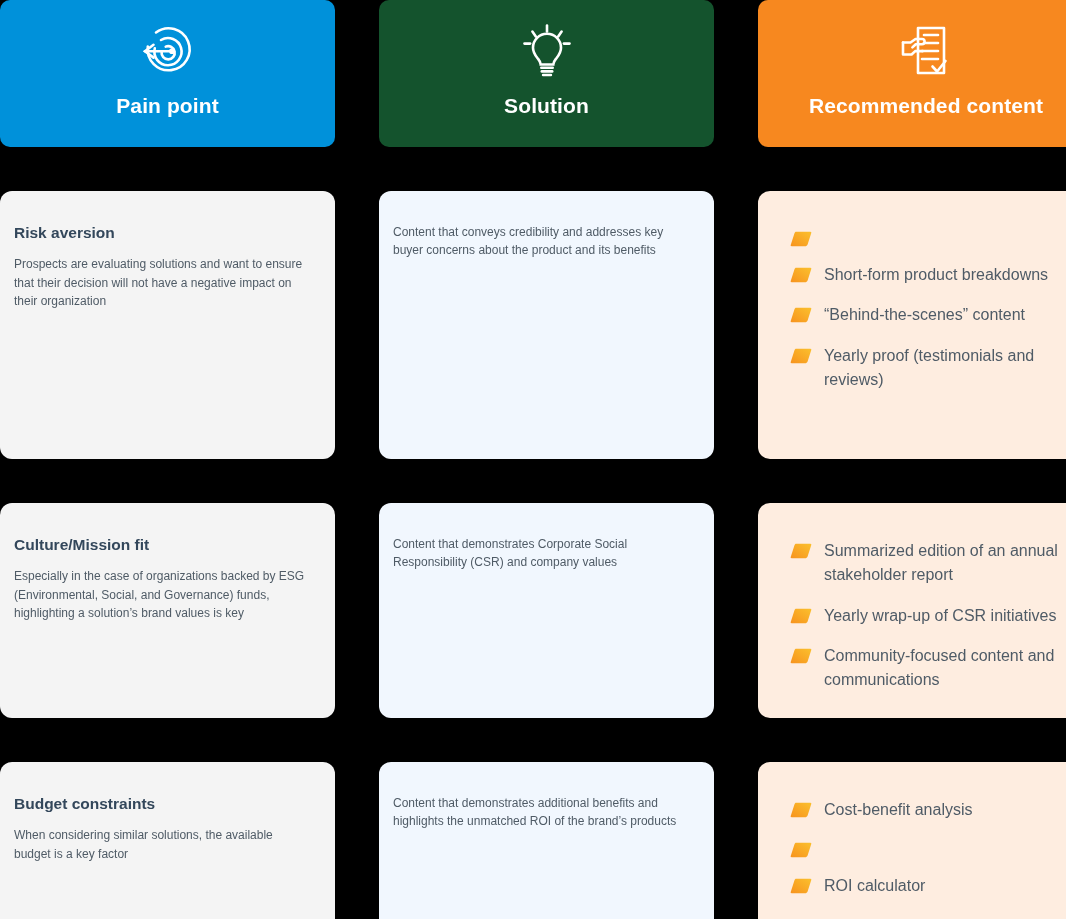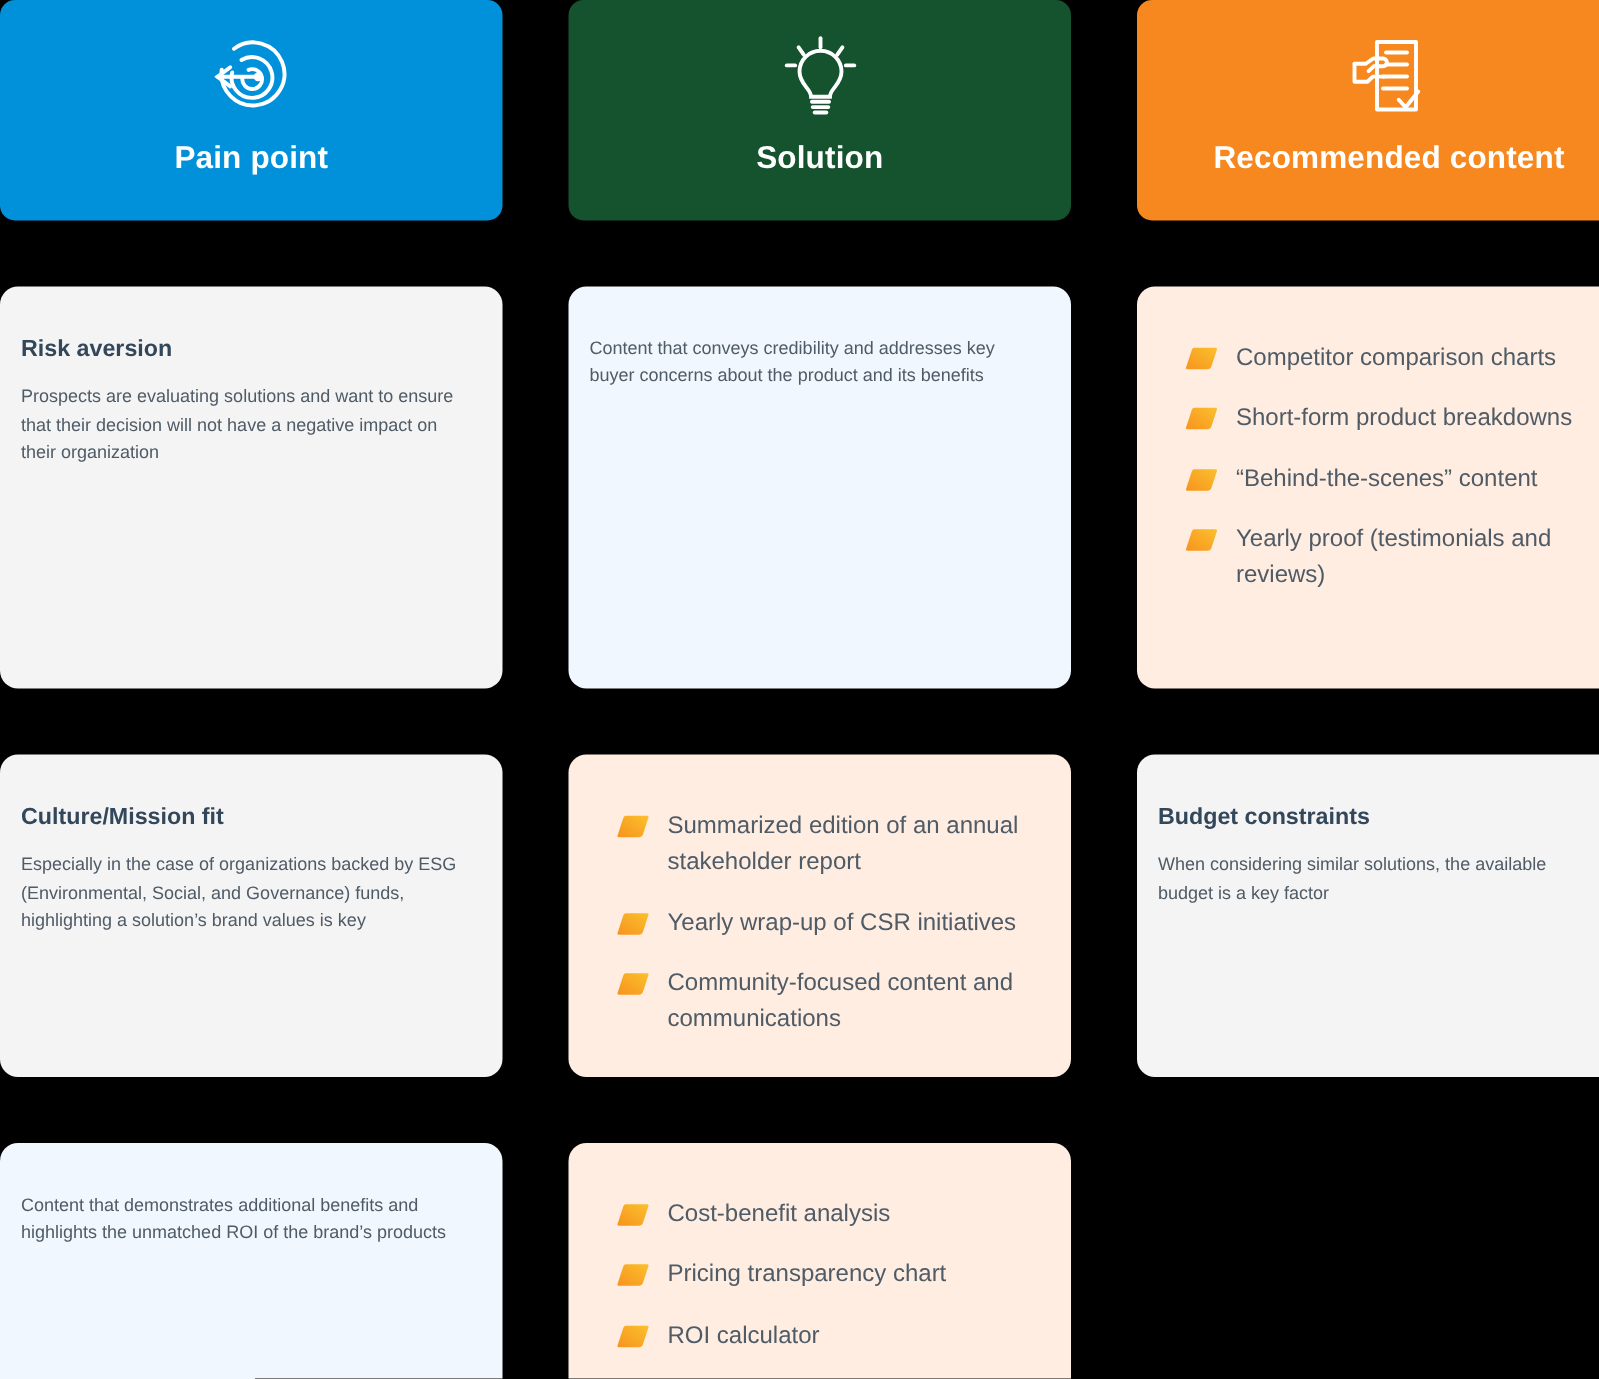--- a/index.html
+++ b/index.html
@@ -175,21 +175,20 @@
     <p class="card-body">Content that conveys credibility and addresses key buyer concerns about the product and its benefits</p>
   </div>
   <div class="card card-recommend">
     <ul class="bullets">
       <li>
         <span class="leaf-icon">
           <svg viewBox="0 0 22 16" width="22" height="16">
               <path d="M6.2 0.8 H20.4 C21.3 0.8 21.6 1.6 21.2 2.3 L17.6 13.4 C17.1 14.6 16.2 15.2 14.9 15.2 H1.6 C0.7 15.2 0.4 14.4 0.8 13.7 L4.4 2.6 C4.9 1.4 5.2 0.8 6.2 0.8 Z" fill="url(#leafgrad)"></path>
             </svg>
         </span>
-        <span class="bullet-text">Competitor comparison charts</span>
       </li>
       <li>
         <span class="leaf-icon">
           <svg viewBox="0 0 22 16" width="22" height="16">
               <path d="M6.2 0.8 H20.4 C21.3 0.8 21.6 1.6 21.2 2.3 L17.6 13.4 C17.1 14.6 16.2 15.2 14.9 15.2 H1.6 C0.7 15.2 0.4 14.4 0.8 13.7 L4.4 2.6 C4.9 1.4 5.2 0.8 6.2 0.8 Z" fill="url(#leafgrad)"></path>
             </svg>
         </span>
         <span class="bullet-text">Short-form product breakdowns</span>
       </li>
       <li>
@@ -208,20 +207,23 @@
         </span>
         <span class="bullet-text">Yearly proof (testimonials and reviews)</span>
       </li>
     </ul>
   </div>
 
   <div class="card card-pain">
     <p class="card-title">Culture/Mission fit</p>
     <p class="card-body">Especially in the case of organizations backed by ESG (Environmental, Social, and Governance) funds, highlighting a solution’s brand values is key</p>
   </div>
+  <div class="card card-solution">
+    <p class="card-body">Content that demonstrates Corporate Social Responsibility (CSR) and company values</p>
+  </div>
   <div class="card card-recommend">
     <ul class="bullets">
       <li>
         <span class="leaf-icon">
           <svg viewBox="0 0 22 16" width="22" height="16">
               <path d="M6.2 0.8 H20.4 C21.3 0.8 21.6 1.6 21.2 2.3 L17.6 13.4 C17.1 14.6 16.2 15.2 14.9 15.2 H1.6 C0.7 15.2 0.4 14.4 0.8 13.7 L4.4 2.6 C4.9 1.4 5.2 0.8 6.2 0.8 Z" fill="url(#leafgrad)"></path>
             </svg>
         </span>
         <span class="bullet-text">Summarized edition of an annual stakeholder report</span>
       </li>
@@ -260,21 +262,20 @@
             </svg>
         </span>
         <span class="bullet-text">Cost-benefit analysis</span>
       </li>
       <li>
         <span class="leaf-icon">
           <svg viewBox="0 0 22 16" width="22" height="16">
               <path d="M6.2 0.8 H20.4 C21.3 0.8 21.6 1.6 21.2 2.3 L17.6 13.4 C17.1 14.6 16.2 15.2 14.9 15.2 H1.6 C0.7 15.2 0.4 14.4 0.8 13.7 L4.4 2.6 C4.9 1.4 5.2 0.8 6.2 0.8 Z" fill="url(#leafgrad)"></path>
             </svg>
         </span>
-        <span class="bullet-text">Pricing transparency chart</span>
       </li>
       <li>
         <span class="leaf-icon">
           <svg viewBox="0 0 22 16" width="22" height="16">
               <path d="M6.2 0.8 H20.4 C21.3 0.8 21.6 1.6 21.2 2.3 L17.6 13.4 C17.1 14.6 16.2 15.2 14.9 15.2 H1.6 C0.7 15.2 0.4 14.4 0.8 13.7 L4.4 2.6 C4.9 1.4 5.2 0.8 6.2 0.8 Z" fill="url(#leafgrad)"></path>
             </svg>
         </span>
         <span class="bullet-text">ROI calculator</span>
       </li>
       <li>

